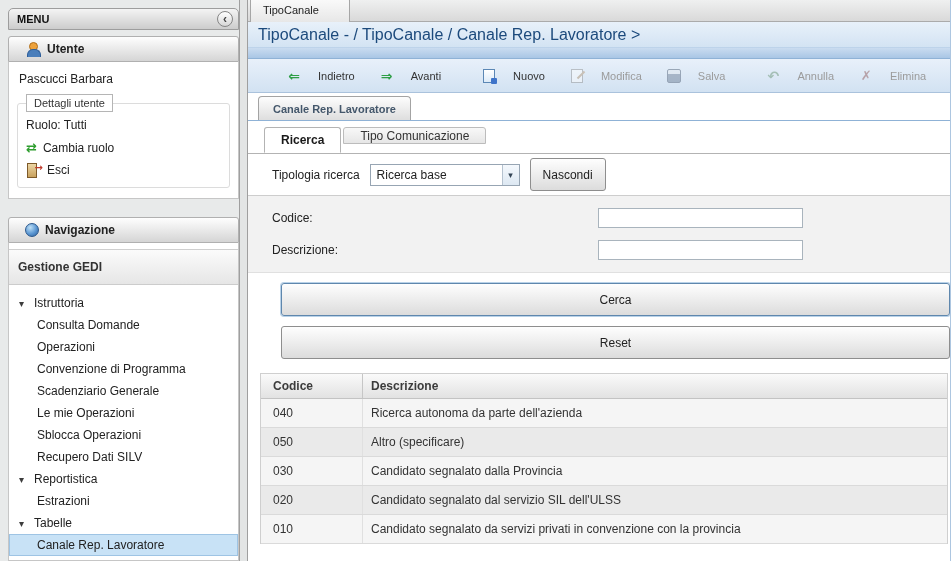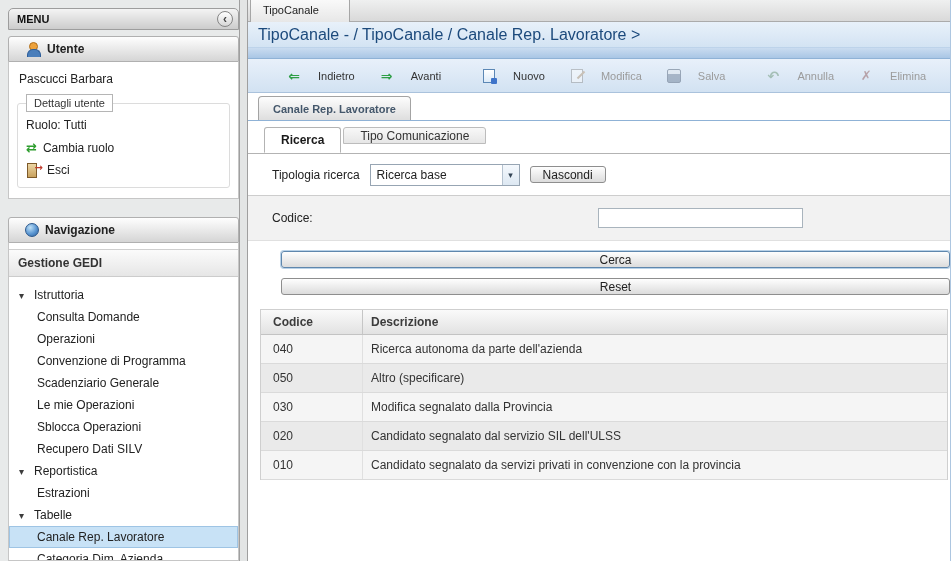--- a/index.html
+++ b/index.html
@@ -27,21 +27,21 @@
   .ico-user::before { content:""; position:absolute; left:4px; top:0; width:7px; height:7px; border-radius:50%; background:#eda23c; border:1px solid #b06f1d; }
   .ico-user::after { content:""; position:absolute; left:2px; bottom:0; width:12px; height:7px; border-radius:6px 6px 0 0; background:#4a7ebb; border:1px solid #2d5d99; border-bottom:none; }
   .ico-switch { color:#2f9e2f; font-weight:bold; font-family:"DejaVu Sans",sans-serif; font-size:13px; }
   .ico-exit { position:relative; width:15px; height:14px; display:inline-block; }
   .ico-exit::before { content:""; position:absolute; left:1px; top:0; width:8px; height:13px; background:linear-gradient(#ecd6a5,#c9a25e); border:1px solid #7d5a2a; }
   .ico-exit::after { content:"→"; position:absolute; right:-2px; top:-1px; font-size:10px; font-weight:bold; color:#c0392b; font-family:"DejaVu Sans",sans-serif; }
   .ico-globe { width:14px; height:14px; border-radius:50%; background:radial-gradient(circle at 35% 30%, #bfe0f6, #5a96d2 55%, #2d5f9a); border:1px solid #2a578c; display:inline-block; }
 
   .panel.nav { margin-top:18px; flex:1; display:flex; flex-direction:column; min-height:0; }
   .nav-body { background:#fff; border:1px solid #c6c6c6; border-top:none; flex:1; padding-top:6px; overflow:hidden; }
-  .tree-header { height:28px; background:linear-gradient(#fbfbfb,#e6e6e6); border-top:1px solid #cfcfcf; border-bottom:1px solid #cccccc; display:flex; align-items:center; padding:0 9px; font-weight:bold; font-size:12px; color:#333; }
+  .tree-header { height:36px; background:linear-gradient(#fbfbfb,#e6e6e6); border-top:1px solid #cfcfcf; border-bottom:1px solid #cccccc; display:flex; align-items:center; padding:0 9px; font-weight:bold; font-size:12px; color:#333; }
   .tree { background:#fff; padding-top:7px; }
   .tnode { height:22px; display:flex; align-items:center; font-size:12px; color:#222; padding-left:28px; cursor:pointer; white-space:nowrap; }
   .tnode.tgroup { padding-left:10px; gap:5px; }
   .tri { font-size:10px; color:#3d3d3d; width:10px; font-family:"DejaVu Sans",sans-serif; }
   .tnode.tsel { background:#c8e2f6; box-shadow:inset 0 0 0 1px #9ec4e4; }
 
   .splitter { width:7px; background:#e3e5e5; cursor:col-resize; }
 
   
   main { flex:1; display:flex; flex-direction:column; background:#fff; border-left:1px solid #9f9f9f; border-right:1px solid #adc6e0; min-width:0; }
@@ -77,21 +77,21 @@
   .subtabs { margin-top:6px; padding-left:16px; display:flex; align-items:flex-start; border-bottom:1px solid #b3b3b3; height:27px; gap:2px; }
   .subtab { display:flex; align-items:center; padding:0 16px; font-size:12px; border-radius:3px 3px 0 0; cursor:pointer; white-space:nowrap; }
   .subtab.active { height:26px; background:#fff; border:1px solid #b3b3b3; border-bottom:1px solid #fff; margin-bottom:-1px; font-weight:bold; color:#1a1a1a; }
   .subtab.inactive { height:17px; background:linear-gradient(#f8f8f8,#e6e6e6); border:1px solid #bcbcbc; color:#333; }
 
   .search-row { height:42px; display:flex; align-items:center; padding-left:24px; gap:10px; border-bottom:1px solid #cdcdcd; background:#fff; }
   .lbl { font-size:12px; color:#222; }
   .select { width:150px; height:22px; border:1px solid #97a5b3; background:#fff; display:flex; align-items:stretch; cursor:pointer; }
   .sel-text { flex:1; font-size:12px; color:#222; padding-left:6px; display:flex; align-items:center; }
   .sel-arrow { width:17px; border-left:1px solid #b5c2cf; background:linear-gradient(#f4f8fc,#dde8f2); display:flex; align-items:center; justify-content:center; font-size:9px; color:#334455; font-family:"DejaVu Sans",sans-serif; }
-  .btn { height:17px; padding:0 12px; font-size:12px; color:#222; background:linear-gradient(#fefefe,#dcdcdc); border:1px solid #8e8e8e; border-radius:3px; font-family:inherit; cursor:pointer; }
+  .btn { height:33px; padding:0 12px; font-size:12px; color:#222; background:linear-gradient(#fefefe,#dcdcdc); border:1px solid #8e8e8e; border-radius:3px; font-family:inherit; cursor:pointer; }
   .btn.primary { border-color:#5f87ad; box-shadow:0 0 0 1px #b9d2e8; }
 
   .fields { background:#f2f2f2; padding:6px 0; border-bottom:1px solid #e0e0e0; }
   .frow { height:32px; display:flex; align-items:center; padding-left:24px; }
   .flabel { width:326px; font-size:12px; color:#222; }
   .finput { width:205px; height:20px; border:1px solid #a9b4bd; font-size:12px; padding:0 4px; background:#fff; font-family:inherit; }
 
   .btn-row { padding:10px 0 0 33px; display:flex; gap:10px; background:#fff;flex-direction:column; }
 
   .grid { margin:14px 2px 0 12px; border:1px solid #cfcfcf; border-bottom:none; }
@@ -262,20 +262,24 @@
           <span class="sel-arrow">▾</span>
         </div>
         <button class="btn">Nascondi</button>
       </div>
 
       <div class="fields">
         <div class="frow">
           <label class="flabel">Codice:</label>
           <input class="finput" type="text" value="" style="">
         </div>
+        <div class="frow">
+          <label class="flabel">Descrizione:</label>
+          <input class="finput" type="text" value="" style="">
+        </div>
       </div>
 
       <div class="btn-row">
         <button class="btn primary">Cerca</button>
         <button class="btn">Reset</button>
       </div>
 
       <div class="grid">
         <div class="ghead">
           <div class="gh c1">Codice</div>
@@ -285,21 +289,21 @@
             <div class="grow norm">
               <div class="gcell c1">040</div>
               <div class="gcell c2">Ricerca autonoma da parte dell'azienda</div>
             </div>
             <div class="grow alt">
               <div class="gcell c1">050</div>
               <div class="gcell c2">Altro (specificare)</div>
             </div>
             <div class="grow norm">
               <div class="gcell c1">030</div>
-              <div class="gcell c2">Modifica segnalato dalla Provincia</div>
+              <div class="gcell c2">Candidato segnalato dalla Provincia</div>
             </div>
             <div class="grow alt">
               <div class="gcell c1">020</div>
               <div class="gcell c2">Candidato segnalato dal servizio SIL dell'ULSS</div>
             </div>
             <div class="grow norm">
               <div class="gcell c1">010</div>
               <div class="gcell c2">Candidato segnalato da servizi privati in convenzione con la provincia</div>
             </div>
           </div>

